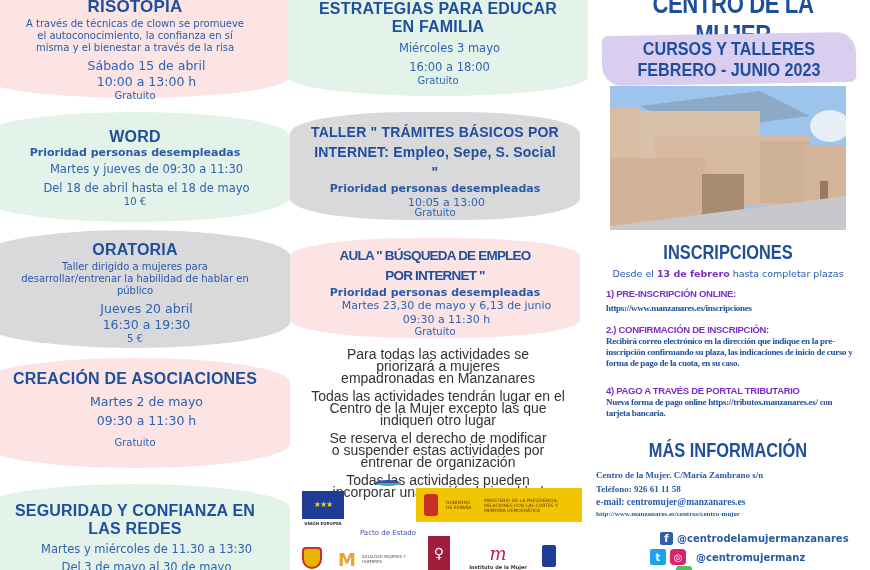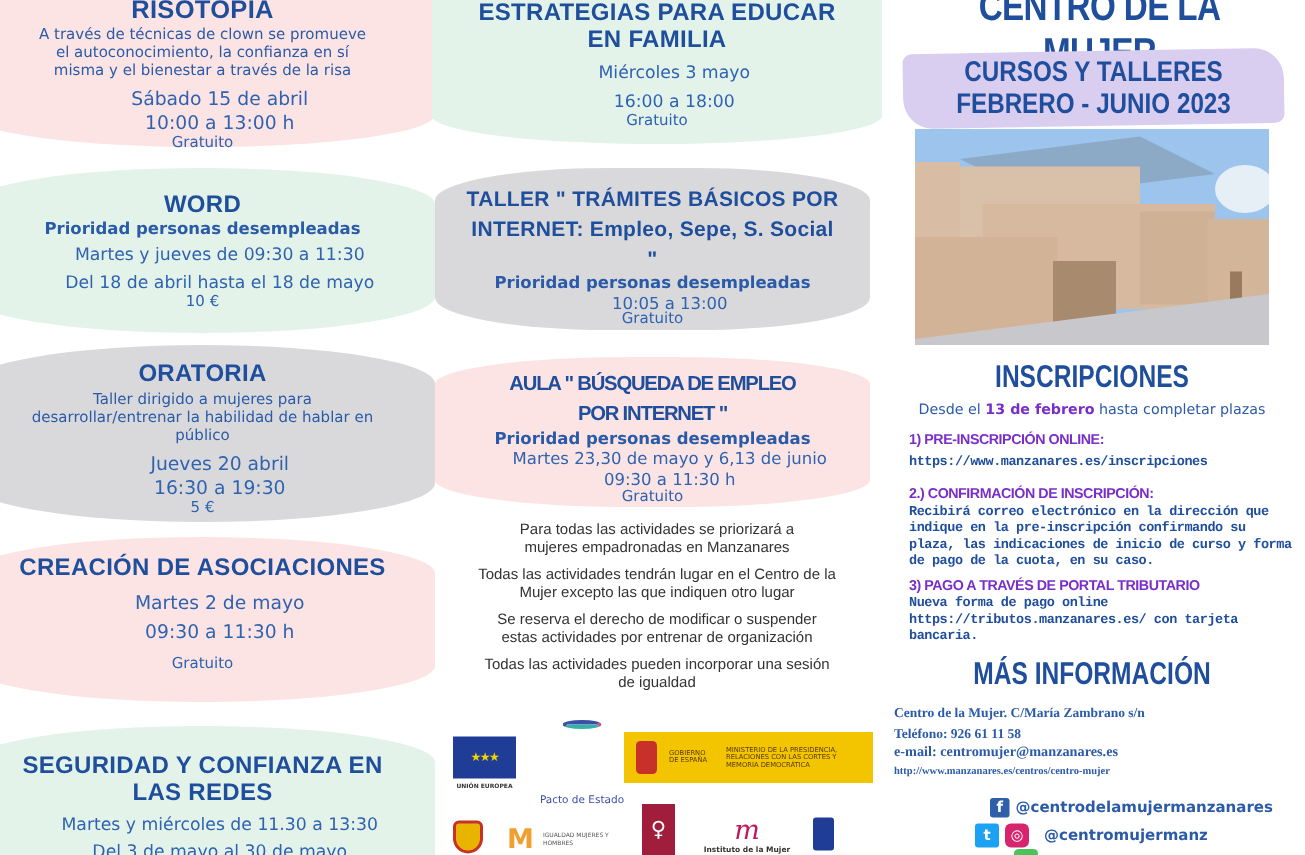--- a/index.html
+++ b/index.html
@@ -17,35 +17,35 @@
   
   .shape-lens { border-radius: 50% / 22%; }
 
   .t-title { font-family: "Liberation Sans", sans-serif; font-weight: bold; color: #1f4e9c; font-size: 16px; line-height: 18px; letter-spacing: 0.2px; }
   .t-sub   { font-weight: bold; color: #2a5aa8; font-size: 11px; line-height: 13px; }
   .t-desc  { font-size: 10px; line-height: 12px; color: #2a5aa8; }
   .t-date  { font-size: 12.5px; line-height: 16px; color: #2f63b0; padding-left: 23px; }
   .t-price { font-size: 10px; line-height: 12px; color: #2f63b0; }
 
   .notes { position: absolute; left: 298px; top: 348px; width: 280px; text-align: center; font-family: "Liberation Sans", sans-serif; color: #333; }
-  .notes p { font-size: 10px; line-height: 12px; margin-bottom: 6px; }
+  .notes p { font-size: 14px; line-height: 12px; margin-bottom: 6px; }
 
   .logos { position: absolute; left: 298px; top: 484px; width: 285px; height: 86px; }
   .logo { position: absolute; display: flex; align-items: center; justify-content: center; }
 
   .right { position: absolute; left: 596px; top: 0; width: 274px; height: 570px; }
   .center-title { font-family: "Liberation Sans", sans-serif; font-weight: bold; color: #1f4e9c; font-size: 27px; text-align: center; letter-spacing: -0.5px; transform: scaleX(0.82); margin-top: -11px; }
   .banner { position: absolute; left: 6px; top: 34px; width: 254px; height: 50px; background: #d9cdf0; border-radius: 6px 20px 6px 20px; transform: rotate(-1deg); }
   .banner-text { position: absolute; left: 0; top: 38px; width: 266px; text-align: center; font-family: "Liberation Sans", sans-serif; font-weight: bold; color: #1f4e9c; font-size: 19px; line-height: 21px; transform: scaleX(0.85); }
   .photo { position: absolute; left: 14px; top: 86px; width: 236px; height: 144px; overflow: hidden; background: #8cb8e6; }
 
   .sec-title { font-family: "Liberation Sans", sans-serif; font-weight: bold; color: #1f4e9c; font-size: 21px; text-align: center; transform: scaleX(0.78); }
   .small { font-size: 9.5px; line-height: 12px; }
   .step-h { font-family: "Liberation Sans", sans-serif; font-weight: bold; color: #7a2ec9; font-size: 9.5px; line-height: 12px; letter-spacing: -0.3px; }
-  .step-b { font-family: Liberation Mono, monospace; font-weight: bold; color: #1f4e9c; font-size: 9px; line-height: 11px; letter-spacing: -0.3px; }
+  .step-b { font-family: Liberation Serif, serif; font-weight: bold; color: #1f4e9c; font-size: 9px; line-height: 11px; letter-spacing: -0.3px; }
   .contact { font-weight: bold; color: #2a5aa8; font-size: 9.5px; line-height: 14px; font-family: Liberation Serif, serif; }
   .social { display: flex; align-items: center; gap: 4px; font-weight: bold; color: #2a5aa8; font-size: 10px; }
   .ico { width: 13px; height: 13px; border-radius: 2px; display: inline-flex; align-items: center; justify-content: center; color: #fff; font-size: 10px; font-weight: bold; font-family: "DejaVu Sans", sans-serif; }
 </style>
 </head>
 <body>
 
 <div class="card" style="left:-20px; top:-22px; width:310px; height:120px;">
   <div class="bg bg-pink shape-lens" style="border-radius:0 0 50% 50% / 0 0 18% 18%;"></div>
   <div class="inner" style="padding-top:20px;">
@@ -201,21 +201,21 @@
 
   <div style="position:absolute; left:10px; top:288px; width:256px;">
     <div class="step-h">1) PRE-INSCRIPCIÓN ONLINE:</div>
     <div class="step-b" style="margin-top:3px;">https://www.manzanares.es/inscripciones</div>
   </div>
   <div style="position:absolute; left:10px; top:324px; width:256px;">
     <div class="step-h">2.) CONFIRMACIÓN DE INSCRIPCIÓN:</div>
     <div class="step-b">Recibirá correo electrónico en la dirección que indique en la pre-inscripción confirmando su plaza, las indicaciones de inicio de curso y forma de pago de la cuota, en su caso.</div>
   </div>
   <div style="position:absolute; left:10px; top:385px; width:256px;">
-    <div class="step-h">3) PAGO A TRAVÉS DE PORTAL TRIBUTARIO</div>
+    <div class="step-h">4) PAGO A TRAVÉS DE PORTAL TRIBUTARIO</div>
     <div class="step-b" style="padding-right:20px;">Nueva forma de pago online https://tributos.manzanares.es/ con tarjeta bancaria.</div>
   </div>
 
   <div class="sec-title" style="position:absolute; left:0; top:438px; width:264px;">MÁS INFORMACIÓN</div>
   <div class="contact" style="position:absolute; left:0; top:468px; width:264px;">
     <div style="font-size:9px;">Centro de la Mujer. C/María Zambrano s/n</div>
     <div style="font-size:9px;">Teléfono: 926 61 11 58</div>
     <div style="font-size:9.5px; line-height:12px;">e-mail: centromujer@manzanares.es</div>
     <div style="font-size:7px; line-height:12px;">http://www.manzanares.es/centros/centro-mujer</div>
   </div>

